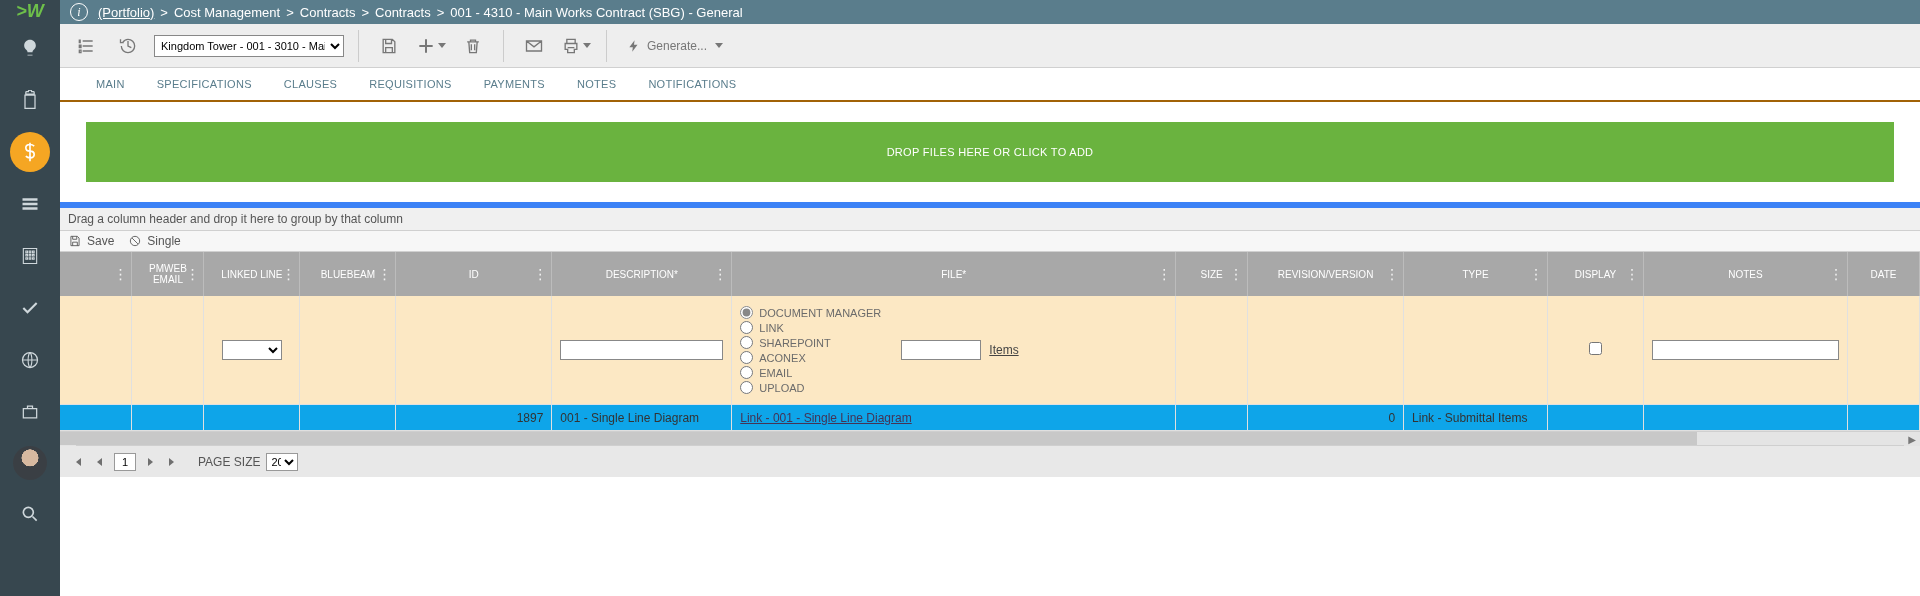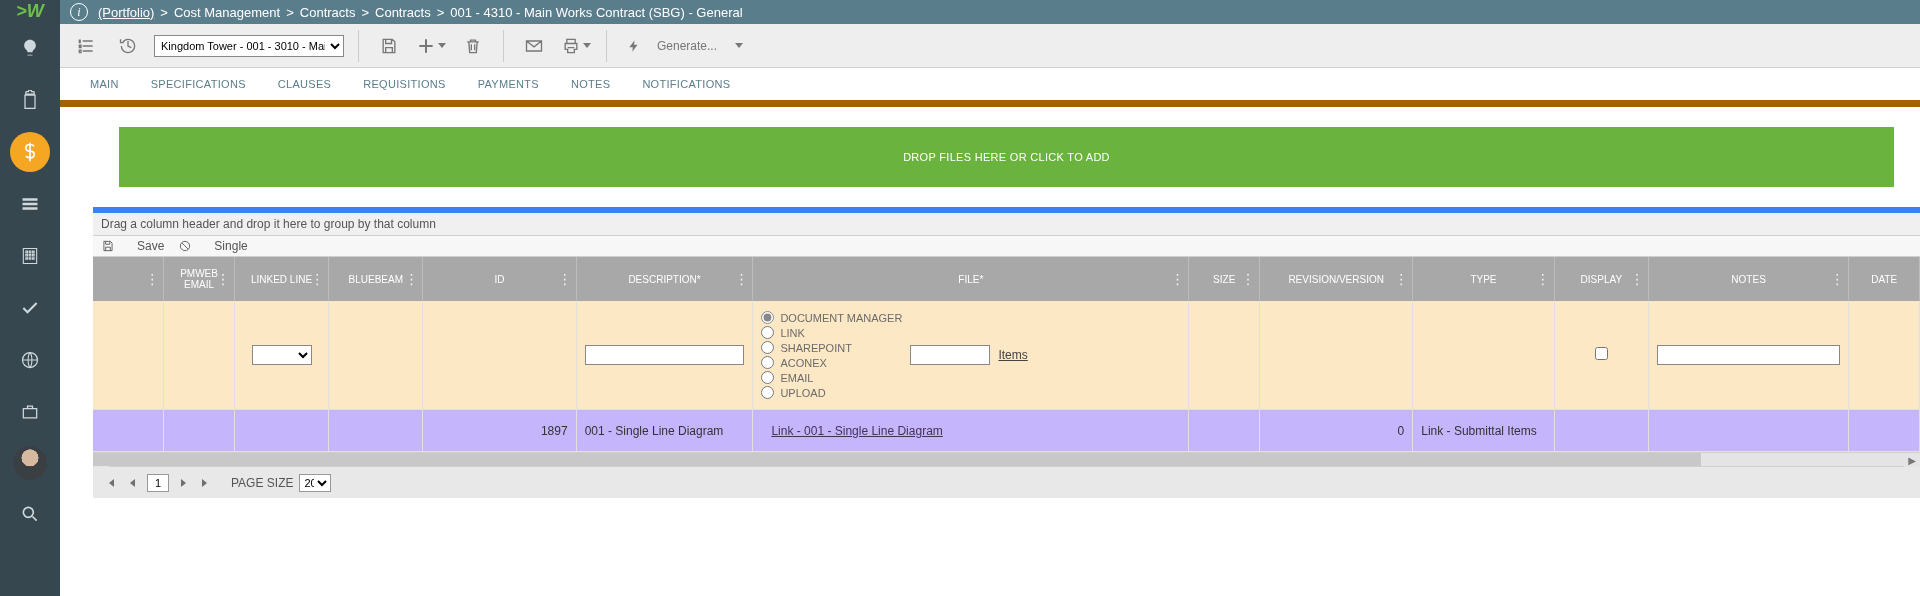--- a/index.html
+++ b/index.html
@@ -14,46 +14,46 @@
   .main { flex: 1; display: flex; flex-direction: column; height: 596px; min-width:0; }
   .breadcrumb-bar { background: #5a7d8c; height: 24px; display: flex; align-items: center; padding: 0 10px; color: #fff; font-size: 13px; gap: 6px; }
   .breadcrumb-bar .info-icon { width:18px; height:18px; border:1.5px solid #fff; border-radius:50%; display:inline-flex; align-items:center; justify-content:center; font-style:italic; font-family: Georgia, serif; font-size:12px; margin-right:4px; }
   .breadcrumb-bar a { color:#fff; text-decoration: underline; }
   .toolbar { background: #eeeeee; border-bottom: 1px solid #d0d0d0; height: 44px; display: flex; align-items: center; padding: 0 10px; gap: 10px; }
   .tool-btn { width: 32px; height: 32px; display: flex; align-items: center; justify-content: center; color: #777; cursor: pointer; border-radius:3px; }
   .tool-btn svg { width:20px; height:20px; fill: currentColor; stroke: currentColor; }
   .tool-sep { width:1px; height:32px; background:#ccc; margin: 0 4px; }
   .project-select { border:1px solid #888; background:#fff; height:22px; font-size:11px; padding:0 2px; width: 190px; }
   .caret-down { width:0; height:0; border-left:4px solid transparent; border-right:4px solid transparent; border-top:5px solid #777; display:inline-block; margin-left:2px; }
-  .generate-btn { display:flex; align-items:center; gap:16px; color:#777; cursor:pointer; font-size:12px; padding:4px 6px; }
+  .generate-btn { display:flex; align-items:center; gap:6px; color:#777; cursor:pointer; font-size:12px; padding:4px 6px; }
   .generate-btn svg { width:14px; height:14px; fill:#777; }
-  .tabs { display:flex; border-bottom:7px solid #a16207; padding: 0 14px; background:#fff;align-items:flex-end; }
+  .tabs { display:flex; border-bottom:2px solid #a16207; padding: 0 20px; background:#fff;align-items:flex-end; }
   .tab { padding: 10px 16px; font-size: 11px; color:#5a7d8c; cursor:pointer; letter-spacing:.3px; }
   .tab.active { color:#f5a623; border-bottom:3px solid #f5a623; font-weight:500; }
-  .content { flex:1; display:flex; flex-direction:column; overflow:hidden;padding-left:33px; }
+  .content { flex:1; display:flex; flex-direction:column; overflow:hidden; }
   .dropzone-wrap { padding: 20px 26px; }
   .dropzone { background:#6ab33f; color:#fff; text-align:center; padding: 24px 0; font-size:11px; letter-spacing:.3px; cursor:pointer; }
   .group-hint { background:#f0f0f0; border-top:6px solid #3b82f6; border-bottom:1px solid #d0d0d0; padding: 4px 8px; font-size:12px; color:#555; }
   .grid-toolbar { background:#f7f7f7; padding: 3px 8px; display:flex; gap:14px; border-bottom:1px solid #d0d0d0; }
-  .grid-tb-btn { display:flex; align-items:center; gap:22px; color:#555; cursor:pointer; font-size:12px; }
+  .grid-tb-btn { display:flex; align-items:center; gap:5px; color:#555; cursor:pointer; font-size:12px; }
   .grid-tb-btn svg { width:14px; height:14px; fill:none; stroke:#555; stroke-width:1.5; }
   table.grid { border-collapse:collapse; width:100%; table-layout:fixed; }
   table.grid th { background:#a8a8a8; color:#fff; font-size:10px; font-weight:normal; padding:6px 6px; border-right:1px solid #bcbcbc; position:relative; text-align:center; height:44px; vertical-align:middle; }
   table.grid th .colmenu { position:absolute; right:4px; top:50%; transform:translateY(-50%); color:#fff; opacity:.85; font-size:14px; cursor:pointer; }
-  table.grid td { border-right:1px solid #e0e0e0; border-bottom:1px solid #e0e0e0; padding:4px 8px; font-size:12px; vertical-align:middle; background:#c4b5fd; height:42px; }
+  table.grid td { border-right:1px solid #e0e0e0; border-bottom:1px solid #e0e0e0; padding:4px 8px; font-size:12px; vertical-align:middle; background:#0ea5e9; height:26px; }
   tr.editrow td { background:#fce8c4; height:auto; padding:10px 8px; }
   .small-select { border:1px solid #888; height:20px; width:60px; background:#fff; }
   .txt-input { border:1px solid #888; height:20px; width:100%; background:#fff; padding:0 3px; }
   .radio-list { display:flex; flex-direction:column; gap:2px; font-size:11px; color:#6b6b6b; }
   .radio-list label { display:flex; align-items:center; gap:6px; cursor:pointer; }
   .radio-list input[type=radio] { accent-color:#888; }
   .file-cell { display:flex; align-items:center; gap:8px; }
   .file-cell input { border:1px solid #888; height:20px; width:80px; }
   .file-cell a { color:#444; text-decoration:underline; font-size:12px; }
-  .link-cell a { color:#435; text-decoration:underline; font-size:12px;margin-left:10px; }
+  .link-cell a { color:#435; text-decoration:underline; font-size:12px; }
   .chk { width:13px; height:13px; }
   .hscroll { height:14px; background:#e4e4e4; position:relative; border-top:1px solid #cfcfcf; }
   .hscroll .thumb { position:absolute; left:0; top:0; height:100%; width:88%; background:#c8c8c8; }
   .hscroll .arrow { position:absolute; top:0; width:16px; height:14px; background:#e4e4e4; display:flex; align-items:center; justify-content:center; color:#777; font-size:10px; }
   .hscroll .arrow.left { left:0; }
   .hscroll .arrow.right { right:0; }
   .pager { background:#e8e8e8; height:32px; display:flex; align-items:center; padding:0 10px; gap:6px; border-top:1px solid #cfcfcf; font-size:12px; color:#555; }
   .pager .pgbtn { width:16px; height:16px; display:flex; align-items:center; justify-content:center; cursor:pointer; color:#6f6f6f; }
   .pager .pgbtn svg { width:10px; height:10px; fill:#6f6f6f; }
   .pager .pgnum { border:1px solid #999; background:#fff; width:22px; height:18px; text-align:center; font-size:11px; }
@@ -268,21 +268,21 @@
         </thead>
         <tbody>
           <tr class="editrow">
             <td></td>
             <td></td>
             <td style="text-align:center;"><select class="small-select"><option></option></select></td>
             <td></td>
             <td></td>
             <td><input class="txt-input" type="text" style=""></td>
             <td>
-              <div style="display:flex; gap:8px; ">
+              <div style="display:flex; gap:20px; ">
                 <div class="radio-list">
                   <label>
                         <input type="radio" name="fs" checked="" style="">
                         <span>DOCUMENT MANAGER</span>
                       </label>
                   <label>
                         <input type="radio" name="fs" style="">
                         <span>LINK</span>
                       </label>
                   <label>

